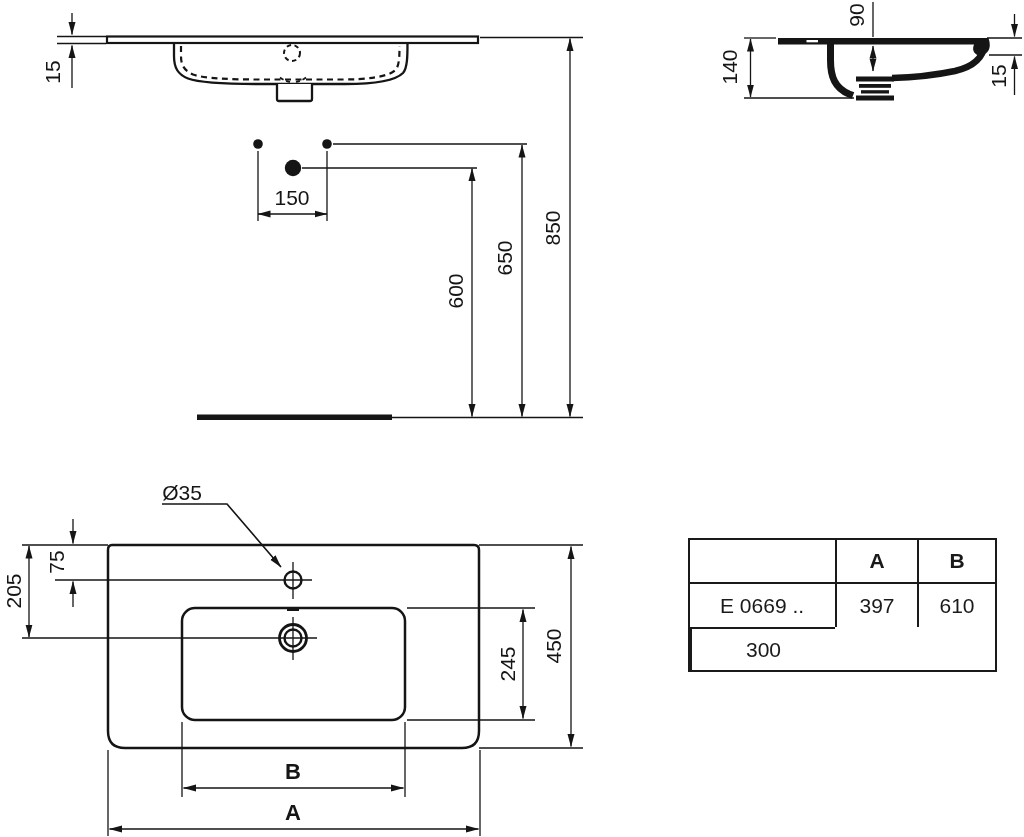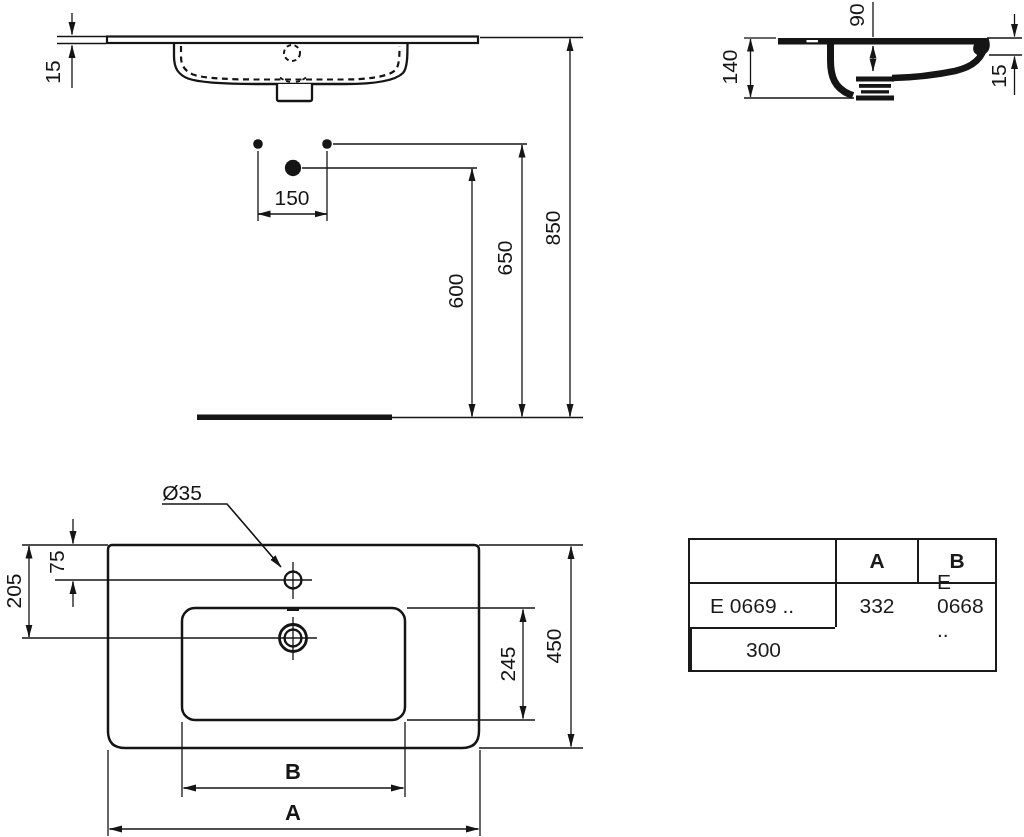--- a/index.html
+++ b/index.html
@@ -8,21 +8,21 @@
   svg text{font-family:"Liberation Sans", sans-serif;fill:#151515;}
   .dim{font-size:21px;}
   .dimbold{font-size:22px;font-weight:bold;}
   
   #spec-table{position:absolute;left:688px;top:538px;width:309px;height:134px;
       border:2.5px solid #1a1a1a;box-sizing:border-box;display:grid;
       grid-template-columns:145px 82px 1fr;grid-template-rows:42px 45px 1fr;
       background:#fff;font-size:21px;color:#1a1a1a;}
   #spec-table .cell{display:flex;align-items:center;justify-content:center;
       border-left:2.5px solid #1a1a1a;border-top:2.5px solid #1a1a1a;box-sizing:border-box;}
-  #spec-table .cell.c0{border-left:none;justify-content:flex-start;padding-left:20px;}
+  #spec-table .cell.c0{border-left:none;justify-content:flex-start;padding-left:30px;}
   #spec-table .cell.r0{border-top:none;}
   #spec-table .hdr{font-weight:bold;}
 </style>
 </head>
 <body>
 
 <div id="stage">
 
 <svg width="1024" height="837" viewBox="0 0 1024 837">
   <defs>
@@ -170,19 +170,19 @@
   <text class="dimbold" x="293" y="812" text-anchor="middle" dominant-baseline="central">A</text>
 </svg>
 
 
 <div id="spec-table">
   <div class="cell c0 r0"></div>
   <div class="cell r0 hdr">A</div>
   <div class="cell r0 hdr">B</div>
 
   <div class="cell c0">E 0669 ..</div>
-  <div class="cell">332</div>
+  <div class="cell">397</div>
 
-  <div class="cell c0">E 0668 ..</div>
+  <div class="cell">610</div>
   <div class="cell">300</div>
 </div>
 
 </div>
 
 </body></html>

